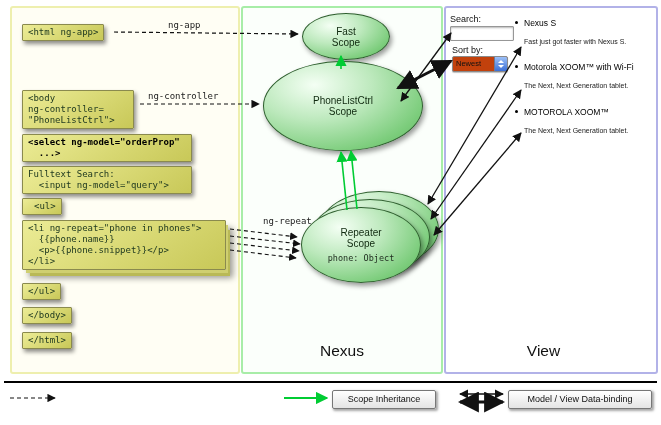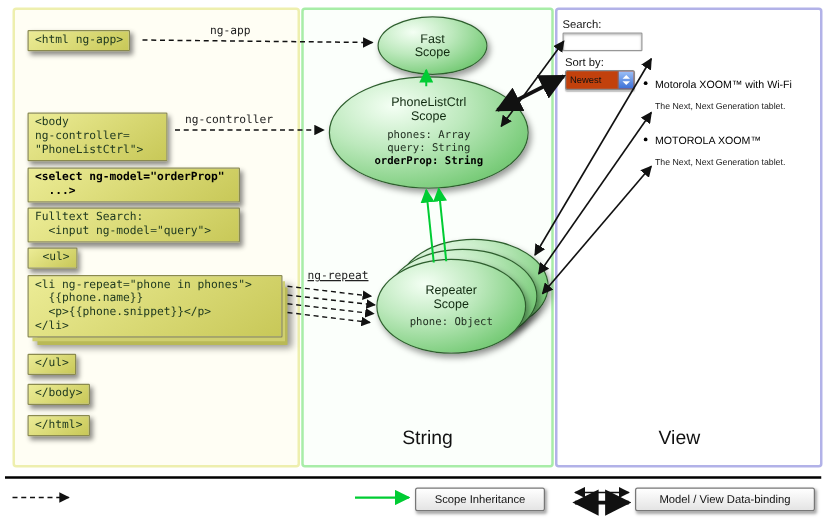--- a/index.html
+++ b/index.html
@@ -73,45 +73,45 @@
   <div class="code-box" style="left:22px;top:332px;">&lt;/html&gt;</div>
 
   <div class="ellipse" style="left:302px;top:13px;width:86px;height:45px;">
     <div class="scope-title">Fast</div>
     <div class="scope-title">Scope</div>
   </div>
 
   <div class="ellipse" style="left:263px;top:61px;width:158px;height:88px;">
     <div class="scope-title">PhoneListCtrl</div>
     <div class="scope-title">Scope</div>
-    <div class="props">
-      <div class="scope-prop">phones: Array</div>
-      <div class="scope-prop">query: String</div>
-      <div class="scope-prop prop-bold">orderProp: String</div>
-    </div>
   </div>
 
   <div class="ellipse" style="left:319px;top:191px;width:118px;height:74px;"></div>
   <div class="ellipse" style="left:310px;top:199px;width:118px;height:74px;"></div>
   <div class="ellipse" style="left:301px;top:207px;width:118px;height:74px;">
     <div class="scope-title">Repeater</div>
     <div class="scope-title">Scope</div>
     <div class="props">
       <div class="scope-prop">phone: Object</div>
     </div>
   </div>
 
   <div class="view-text" style="left:450px;top:14px;">Search:</div>
   <div class="mini-input"></div>
   <div class="view-text" style="left:452px;top:45px;">Sort by:</div>
   <div class="mini-select">
     <span class="sel-text">Newest</span>
     <span class="sel-cap"></span>
   </div>
 
+  <div class="view-item" style="top:18px;">
+    <span class="bullet"></span>
+    <div class="item-name">Nexus S</div>
+    <div class="item-snippet">Fast just got faster with Nexus S.</div>
+  </div>
   <div class="view-item" style="top:62px;">
     <span class="bullet"></span>
     <div class="item-name">Motorola XOOM™ with Wi-Fi</div>
     <div class="item-snippet">The Next, Next Generation tablet.</div>
   </div>
   <div class="view-item" style="top:107px;">
     <span class="bullet"></span>
     <div class="item-name">MOTOROLA XOOM™</div>
     <div class="item-snippet">The Next, Next Generation tablet.</div>
   </div>
@@ -144,22 +144,22 @@
     <path d="M434,235 L521,133" stroke="#111" stroke-width="1.3" fill="none" marker-start="url(#ab)" marker-end="url(#ab)"></path>
 
     <path d="M10,398 L55,398" stroke="#111" stroke-width="1.2" stroke-dasharray="4 3" fill="none" marker-end="url(#ab)"></path>
     <path d="M284,398 L327,398" stroke="#00cc33" stroke-width="1.8" fill="none" marker-end="url(#ag)"></path>
     <path d="M460,394 L503,394" stroke="#111" stroke-width="1.3" fill="none" marker-start="url(#ab)" marker-end="url(#ab)"></path>
     <path d="M460,402 L503,402" stroke="#111" stroke-width="3" fill="none" marker-start="url(#ab)" marker-end="url(#ab)"></path>
   </svg>
 
   <div class="arrow-label" style="left:168px;top:20px;">ng-app</div>
   <div class="arrow-label" style="left:148px;top:91px;">ng-controller</div>
-  <div class="arrow-label" style="left:246px;top:216px;text-decoration:underline;">ng-repeat</div>
+  <div class="arrow-label" style="left:263px;top:216px;">ng-repeat</div>
 
-  <div class="panel-label" style="left:241px;width:202px;">String</div>
+  <div class="panel-label" style="left:241px;width:202px;">Nexus</div>
   <div class="panel-label" style="left:444px;width:199px;">View</div>
 
   <div id="legend-divider"></div>
   <div class="legend-box" style="left:332px;width:102px;">Scope Inheritance</div>
   <div class="legend-box" style="left:508px;width:142px;">Model / View Data-binding</div>
 
 </div>
 
 </body></html>

